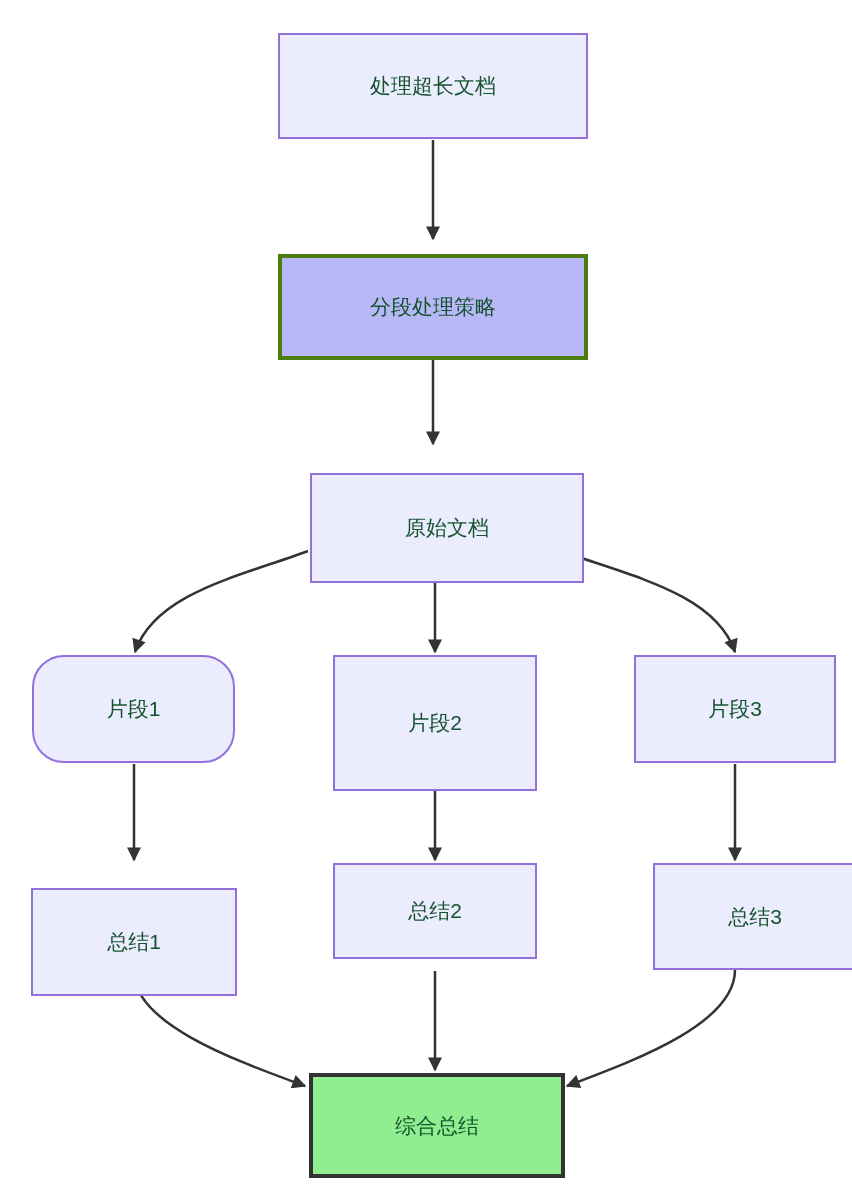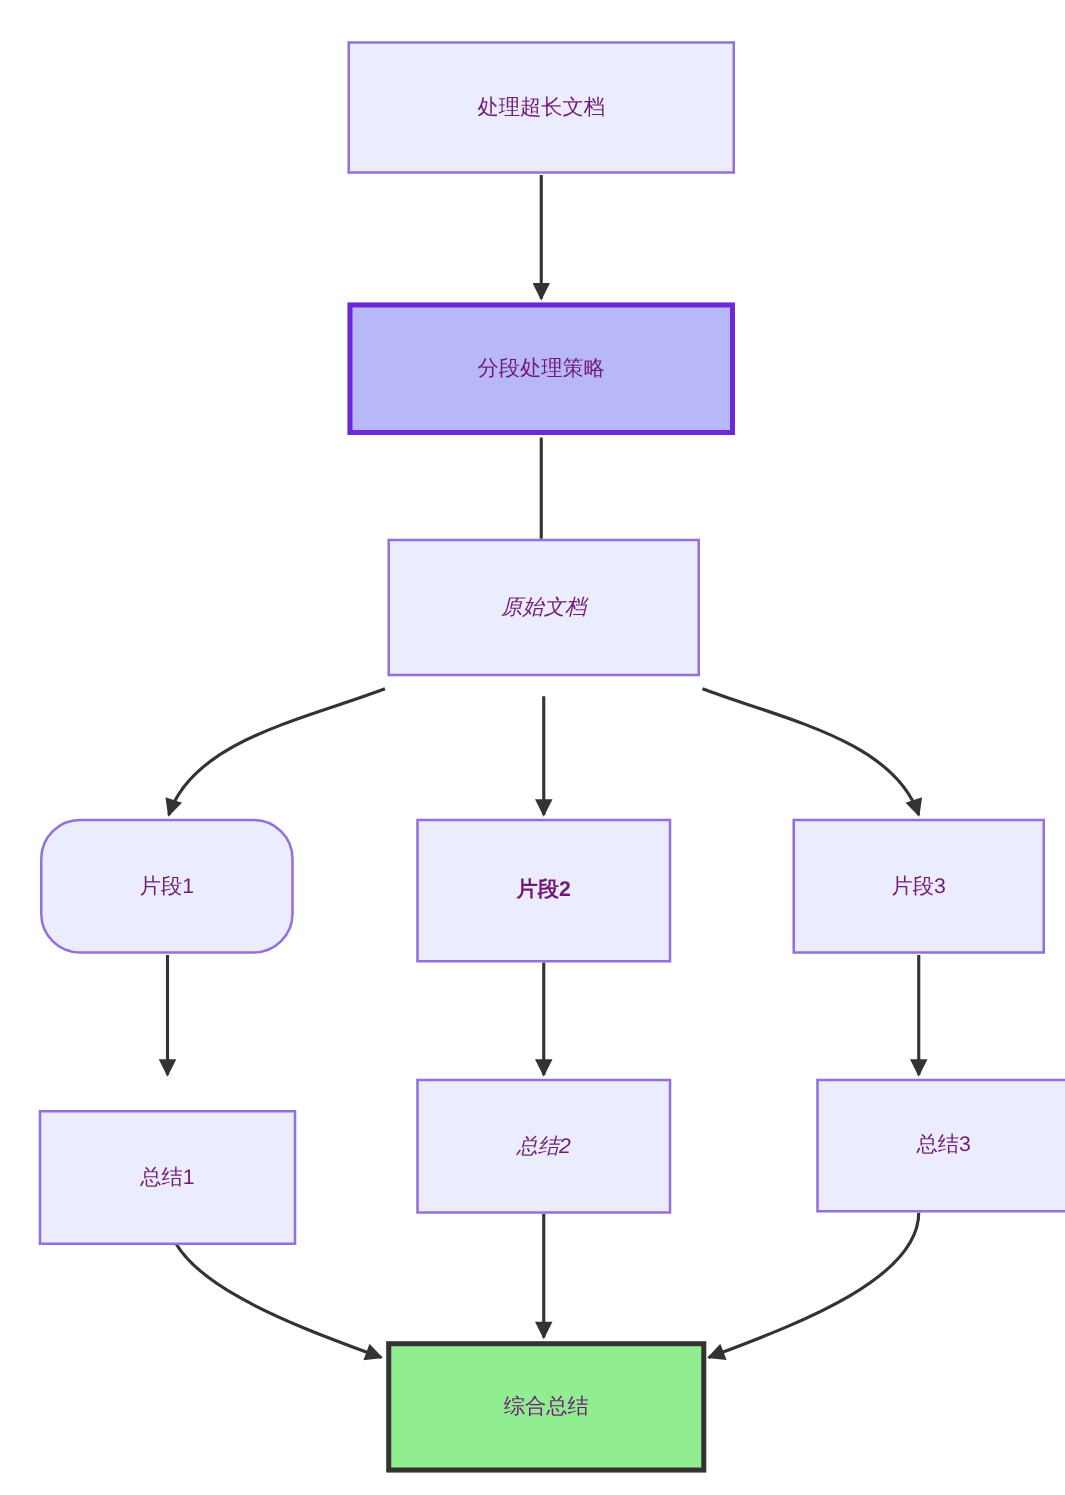--- a/index.html
+++ b/index.html
@@ -21,29 +21,30 @@
     top: 0;
     pointer-events: none;
   }
   .node {
     position: absolute;
     box-sizing: border-box;
     display: flex;
     align-items: center;
     justify-content: center;
     text-align: left;
-    font-size: 17px;
+    font-size: 21px;
     line-height: 1.3;
-    color: #701a75;
+    color: #14532d;
     background: #ECECFF;
     border: 2px solid #9370DB;
   }
   .node--emphasis {
     background: #B8B8F8;
-    border: 4px solid #6d28d9;
+    border: 4px solid #4d7c0f;
+    margin-top: 12px;
   }
   .node--result {
     background: #90EE90;
     border: 4px solid #333333;
   }
 </style>
 </head>
 <body>
 
 <div class="canvas">
@@ -70,41 +71,41 @@
   </svg>
 
   <div class="node" style="left:278px; top:33px; width:310px; height:106px;">
     <span>处理超长文档</span>
   </div>
 
   <div class="node node--emphasis" style="left:278px; top:242px; width:310px; height:106px;">
     <span>分段处理策略</span>
   </div>
 
-  <div class="node" style="left:310px; top:431px; width:250px; height:110px;font-style:italic;">
+  <div class="node" style="left:310px; top:473px; width:274px; height:110px;">
     <span>原始文档</span>
   </div>
 
   <div class="node" style="left:32px; top:655px; width:203px; height:108px;border-radius:32px;">
     <span>片段1</span>
   </div>
 
-  <div class="node" style="left:333px; top:655px; width:204px; height:115px;font-weight:bold;">
+  <div class="node" style="left:333px; top:655px; width:204px; height:136px;">
     <span>片段2</span>
   </div>
 
   <div class="node" style="left:634px; top:655px; width:202px; height:108px;">
     <span>片段3</span>
   </div>
 
   <div class="node" style="left:31px; top:863px; width:206px; height:108px;margin-top:25px;">
     <span>总结1</span>
   </div>
 
-  <div class="node" style="left:333px; top:863px; width:204px; height:108px;font-style:italic;">
+  <div class="node" style="left:333px; top:863px; width:204px; height:96px;">
     <span>总结2</span>
   </div>
 
   <div class="node" style="left:633px; top:863px; width:204px; height:107px;margin-left:20px;">
     <span>总结3</span>
   </div>
 
   <div class="node node--result" style="left:309px; top:1073px; width:256px; height:105px;">
     <span>综合总结</span>
   </div>

